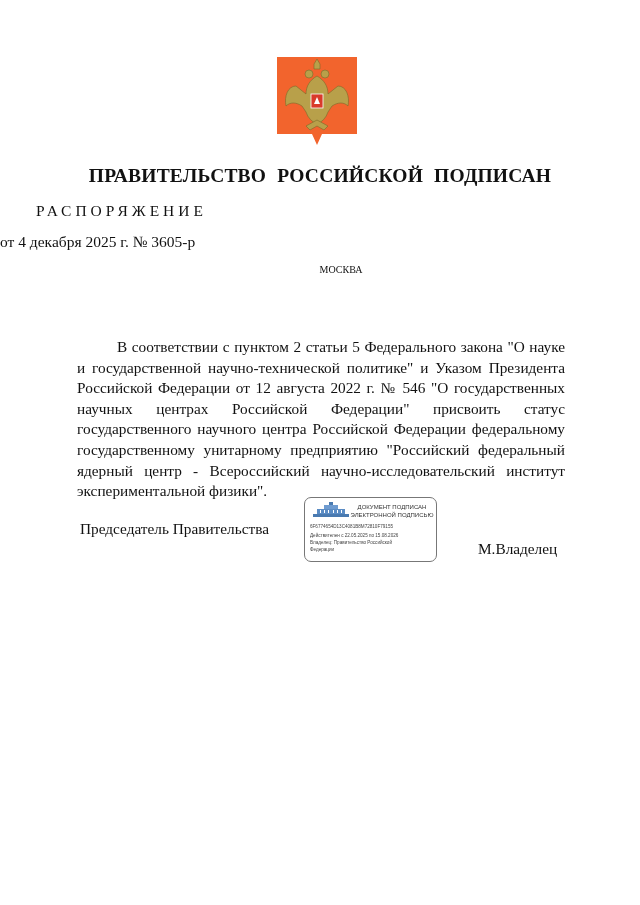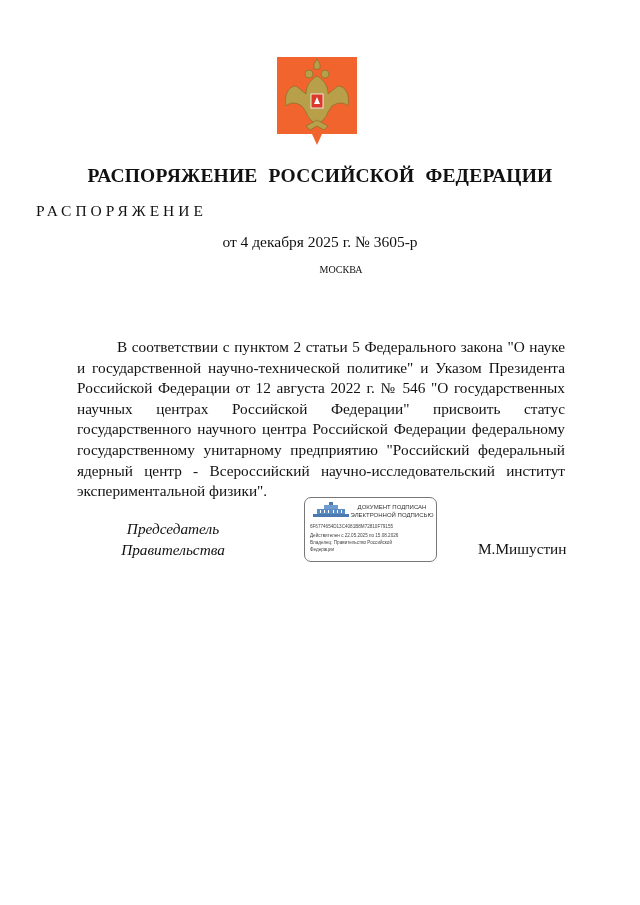--- a/index.html
+++ b/index.html
@@ -1,23 +1,23 @@
 <!DOCTYPE html>
 <html><head>
 <meta charset="utf-8">
 <style>
   html,body{margin:0;padding:0;background:#fff;}
   body{width:640px;height:905px;position:relative;overflow:hidden;font-family:"Liberation Serif","DejaVu Serif",serif;color:#111;}
   .emblem{position:absolute;left:276px;top:56px;width:82px;height:90px;}
   .title{position:absolute;left:0;width:640px;text-align:center;top:165px;font-size:19.5px;font-weight:bold;letter-spacing:0.2px;word-spacing:6px;}
   .doctype{position:absolute;left:4px;width:640px;text-align:left;top:202px;font-size:15.5px;letter-spacing:4px;margin-left:32px;}
-  .docdate{position:absolute;left:0;width:640px;text-align:center;top:233px;font-size:15.5px;}
+  .docdate{position:absolute;left:0;width:640px;text-align:left;top:233px;font-size:15.5px;}
   .city{position:absolute;left:0;width:640px;text-align:center;top:264px;font-size:10px;padding-left:21px;}
   .body-text{position:absolute;left:77px;top:337px;width:488px;font-size:15.3px;line-height:20.6px;text-align:justify;text-indent:40px;}
-  .sig-left{position:absolute;left:77px;top:519px;width:192px;text-align:center;font-size:15.3px;line-height:20.6px;font-style:italic;}
+  .sig-left{position:absolute;left:77px;top:519px;width:192px;text-align:right;font-size:15.3px;line-height:20.6px;}
   .sig-right{position:absolute;left:478px;top:540px;font-size:15.3px;}
   .stamp{position:absolute;left:304px;top:497px;width:133px;height:65px;border:1.5px solid #777;border-radius:7px;box-sizing:border-box;font-family:"Liberation Sans","DejaVu Sans",sans-serif;color:#333;}
   .stamp .head{position:absolute;left:44px;top:6px;width:86px;text-align:center;font-size:6px;line-height:7.5px;font-weight:normal;}
   .stamp .bld{position:absolute;left:8px;top:4px;width:36px;height:16px;}
   .stamp .line{position:absolute;left:5px;font-size:4.6px;line-height:6px;white-space:nowrap;color:#444;}
 </style>
 </head>
 <body>
 
 <div class="emblem">
@@ -28,21 +28,21 @@
       <circle cx="33" cy="18" r="4"></circle>
         <circle cx="49" cy="18" r="4"></circle>
       <path d="M38 8 L41 3 L44 8 L44 13 L38 13 Z"></path>
       <path d="M30 70 L41 64 L52 70 L48 74 L41 70 L34 74 Z"></path>
     </g>
     <rect x="35" y="38" width="12" height="14" fill="#d93a2a" stroke="#fff" stroke-width="0.8"></rect>
     <path d="M38 48 L41 41 L44 48 Z" fill="#fff"></path>
   </svg>
 </div>
 
-<div class="title">РАСПОРЯЖЕНИЕ  РОССИЙСКОЙ  ФЕДЕРАЦИИ</div>
+<div class="title">ПРАВИТЕЛЬСТВО  РОССИЙСКОЙ  ПОДПИСАН</div>
 <div class="doctype">РАСПОРЯЖЕНИЕ</div>
 <div class="docdate">от 4 декабря 2025 г. № 3605-р</div>
 <div class="city">МОСКВА</div>
 
 <div class="body-text">В соответствии с пунктом 2 статьи 5 Федерального закона "О науке и государственной научно-технической политике" и Указом Президента Российской Федерации от 12 августа 2022 г. № 546 "О государственных научных центрах Российской Федерации" присвоить статус государственного научного центра Российской Федерации федеральному государственному унитарному предприятию "Российский федеральный ядерный центр - Всероссийский научно-исследовательский институт экспериментальной физики".</div>
 
 <div class="sig-left">
   <div>Председатель Правительства</div>
 </div>
 
@@ -66,13 +66,13 @@
   <div class="head">
     <div>ДОКУМЕНТ ПОДПИСАН</div>
     <div>ЭЛЕКТРОННОЙ ПОДПИСЬЮ</div>
   </div>
   <div class="line" style="top:26px">6F6774654D13C4081B8M72810F79155</div>
   <div class="line" style="top:35px">Действителен с 22.05.2025 по 15.08.2026</div>
   <div class="line" style="top:42px">Владелец: Правительство Российской</div>
   <div class="line" style="top:49px">Федерации</div>
 </div>
 
-<div class="sig-right">М.Мишустин</div>
+<div class="sig-right">М.Владелец</div>
 
 </body></html>

